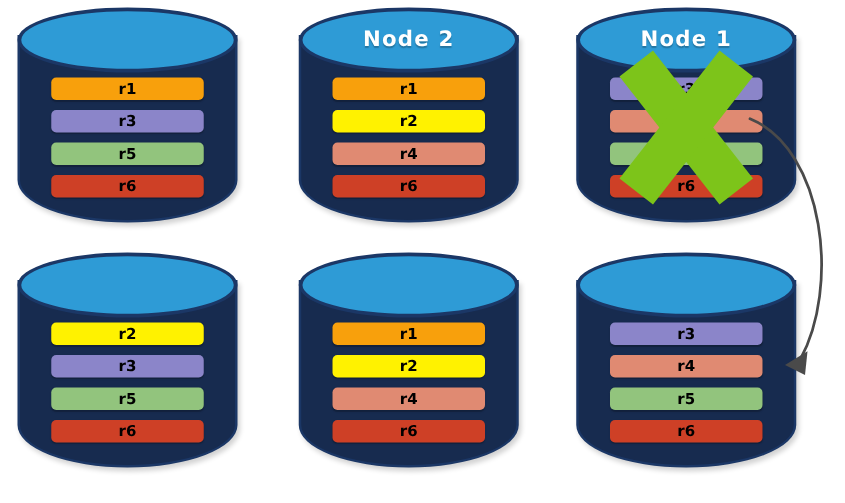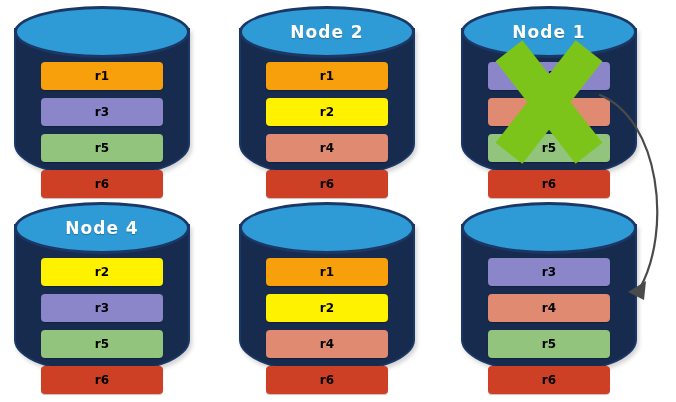--- a/index.html
+++ b/index.html
@@ -35,21 +35,21 @@
     color:#ffffff;font-size:17px;font-weight:bold;
     letter-spacing:1px;
     text-shadow:0 1px 1px rgba(0,0,0,0.25);
     white-space:nowrap;
   }
 
   .records{
     position:absolute;left:27px;top:56px;width:122px;
   }
   .rec{
-    height:28px;margin-bottom:8px;border-radius:4px;
+    height:18px;margin-bottom:8px;border-radius:4px;
     display:flex;align-items:center;justify-content:center;
     font-size:12px;font-weight:bold;color:#000000;
     box-shadow:0 1px 1px rgba(0,0,0,0.25);
     box-sizing:border-box;
   }
 
   
   .cross{
     position:absolute;left:30px;top:28px;width:116px;height:136px;
     pointer-events:none;
@@ -106,21 +106,20 @@
     </div>
     <div class="node" style="left: 14px; top: 202px;">
       <div class="cyl-body"></div>
       <div class="records">
         <div class="rec" style="background: rgb(255, 242, 0);">r2</div>
         <div class="rec" style="background: rgb(139, 133, 201);">r3</div>
         <div class="rec" style="background: rgb(146, 196, 125);">r5</div>
         <div class="rec" style="background: rgb(206, 64, 38);">r6</div>
       </div>
       <div class="cyl-top"></div>
-      <div class="node-title">Node 4</div>
     </div>
     <div class="node" style="left: 239px; top: 202px;">
       <div class="cyl-body"></div>
       <div class="records">
         <div class="rec" style="background: rgb(248, 160, 12);">r1</div>
         <div class="rec" style="background: rgb(255, 242, 0);">r2</div>
         <div class="rec" style="background: rgb(224, 138, 114);">r4</div>
         <div class="rec" style="background: rgb(206, 64, 38);">r6</div>
       </div>
       <div class="cyl-top"></div>

